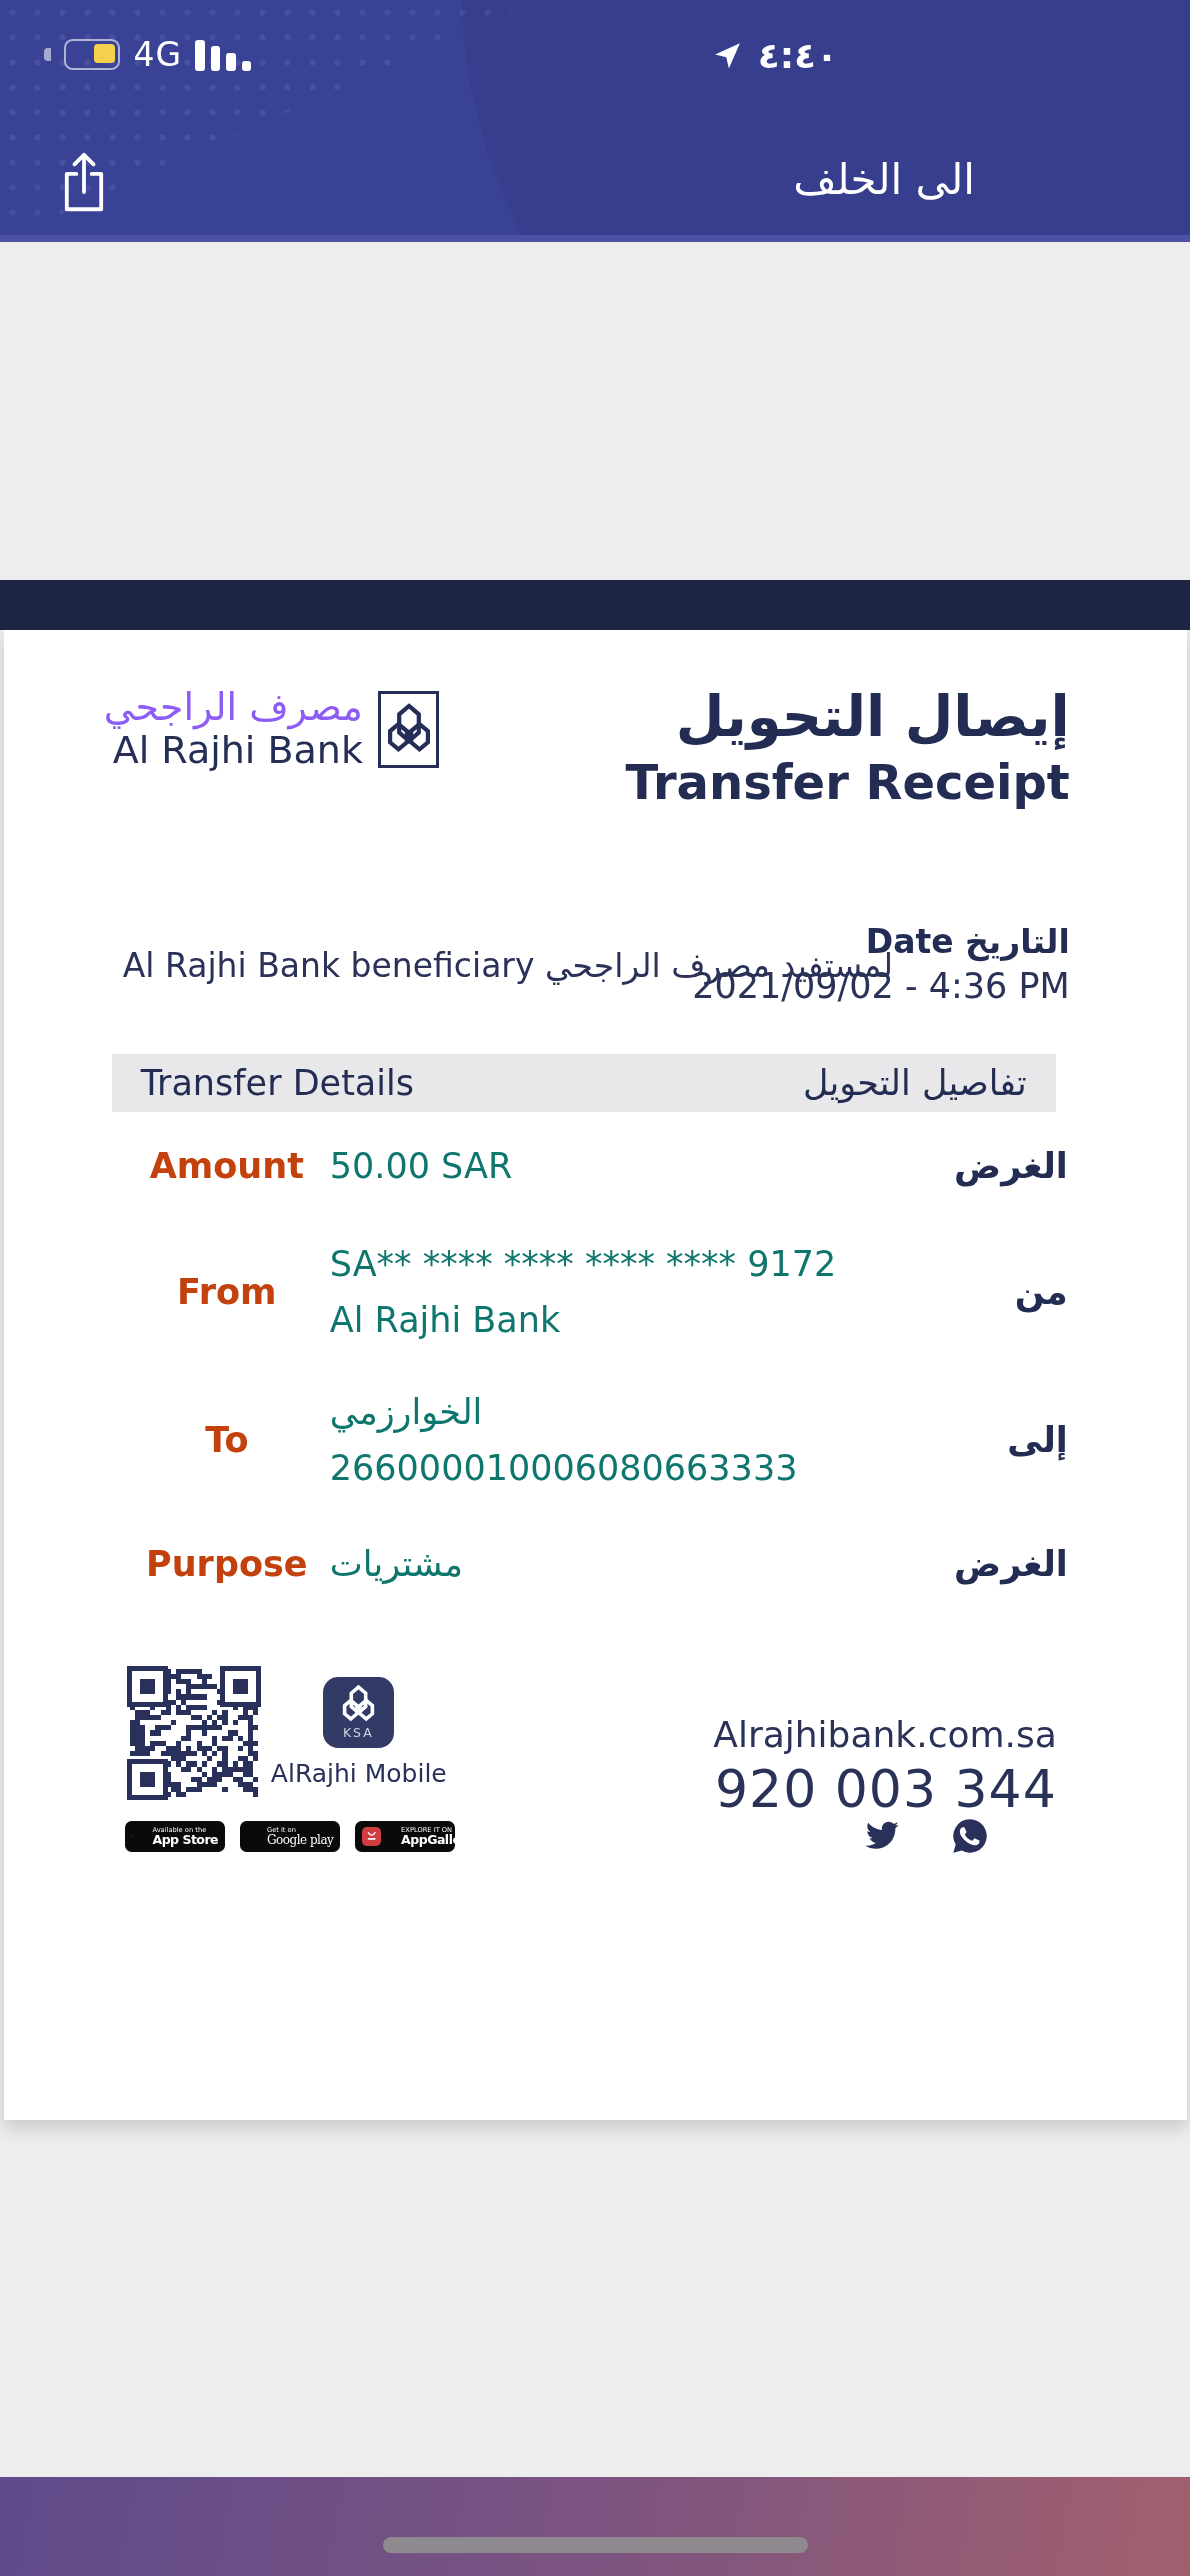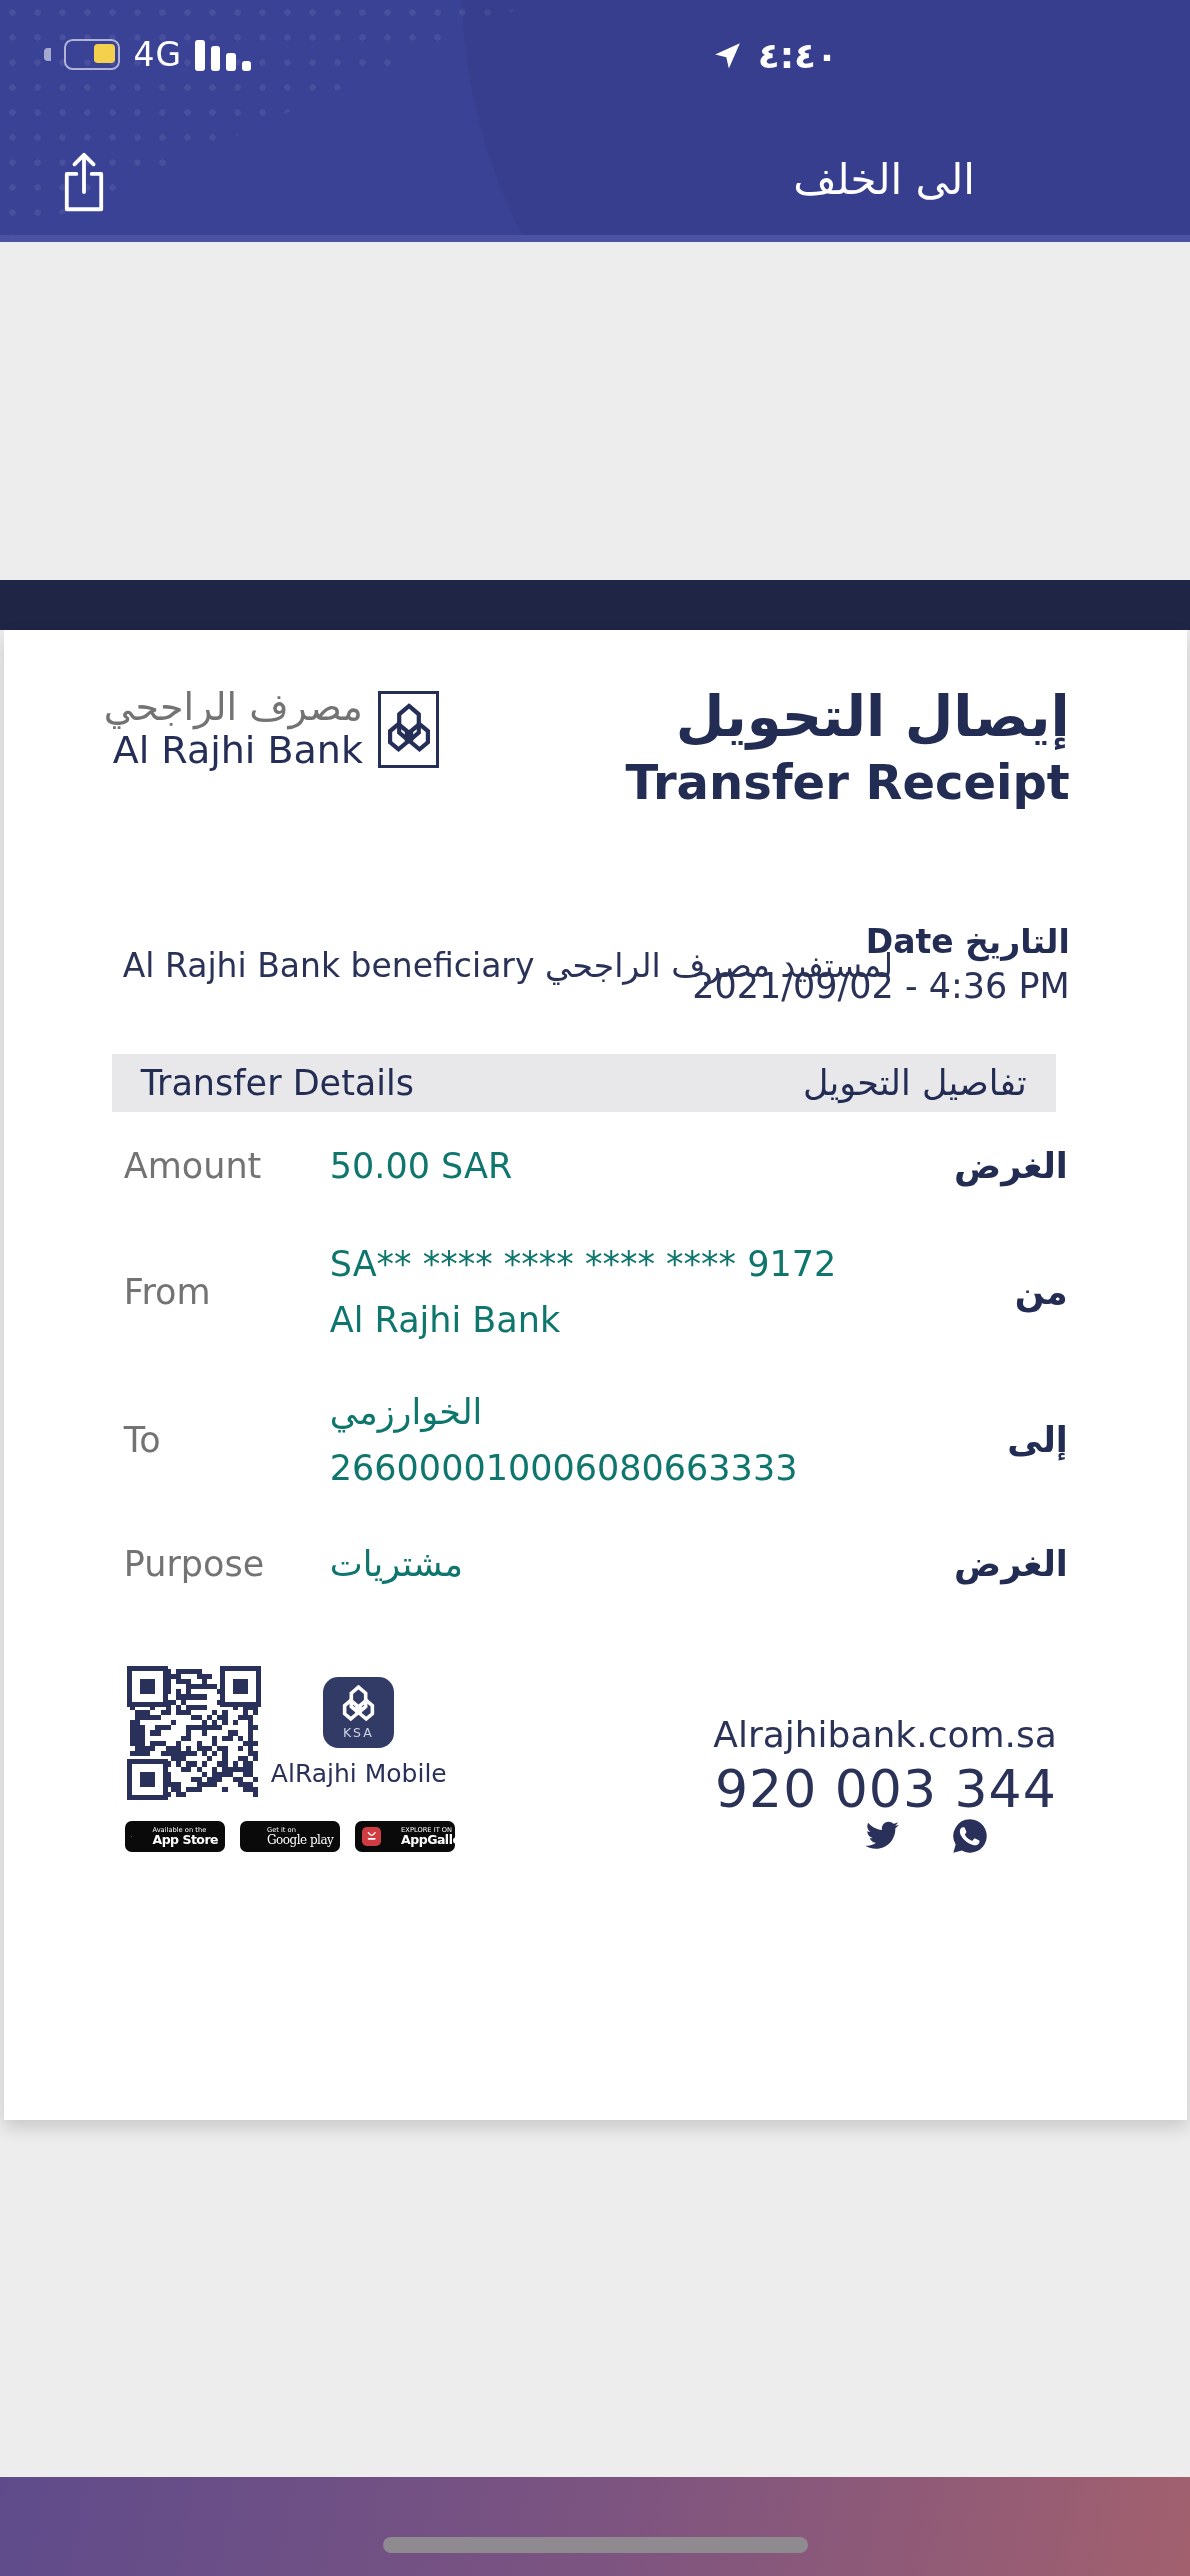--- a/index.html
+++ b/index.html
@@ -36,21 +36,21 @@
   .back-btn { position:absolute; right:33px; top:13.4px; color:#fff; font-size:42px; cursor:pointer; }
 
   
   .navy-strip { position:absolute; left:0; top:580px; width:1190px; height:50px; background:#1e2545; }
   .card { position:absolute; left:3.8px; top:630px; width:1183px; height:1490px; background:#ffffff;
           box-shadow:0 7.7px 17px rgba(0,0,0,0.16); }
 
   
   .logo-lockup { position:absolute; left:100px; top:56px; display:flex; align-items:center; gap:15.3px; }
   .logo-text { text-align:right; }
-  .logo-ar { font-size:38px; color:#737373; line-height:42px; }
+  .logo-ar { font-size:38px; color:#8b5cf6; line-height:42px; }
   .logo-en { font-size:38px; color:#252e56; line-height:44px; }
   .logo-box { width:61px; height:77px; border:3.8px solid #252e56; display:flex;
               align-items:center; justify-content:center; }
 
   .title-block { position:absolute; right:117px; top:50px; text-align:right; }
   .title-ar { font-size:56px; font-weight:bold; color:#232c52; line-height:73px; }
   .title-en { font-size:48px; font-weight:bold; color:#232c52; line-height:59px; }
 
   .date-block { position:absolute; right:117px; top:291px; text-align:right; }
   .date-label { font-size:33px; font-weight:bold; color:#232c52; line-height:42px; }
@@ -60,21 +60,21 @@
   
   .section-bar { position:absolute; left:108px; top:424px; width:944px; height:58px;
                  background:#e8e8ea; display:flex; align-items:center;
                  justify-content:space-between; padding:0 29px; }
   .section-en { font-size:35px; color:#232c52; }
   .section-ar { font-size:35px; color:#232c52; }
 
   
   .rows-wrap { position:absolute; left:120px; top:508px; width:944px; }
   .drow { display:flex; align-items:center; margin-bottom:33px; }
-  .drow .lab-en { width:206px; font-size:35px; font-weight:normal; color:#737373; }
+  .drow .lab-en { width:206px; font-size:35px; font-weight:bold; color:#c2410c;text-align:center; }
   .drow .val { flex:1; text-align:left; font-size:35px; color:#0f766e; line-height:56px; }
   .drow .lab-ar { width:144px; text-align:right; font-size:35px; font-weight:bold; color:#232c52; }
 
   
   .qr { position:absolute; left:123px; top:1036px; width:134px; height:134px; }
   .appicon { position:absolute; left:319px; top:1047px; width:71px; height:71px;
              background:#323a66; border-radius:15.3px; display:flex; flex-direction:column;
              align-items:center; justify-content:center; }
   .appicon .ksa { color:#cfd3e2; font-size:12.5px; letter-spacing:1.9px; margin-top:1.9px; }
   .appname { position:absolute; left:259px; top:1129px; width:192px; text-align:center;

